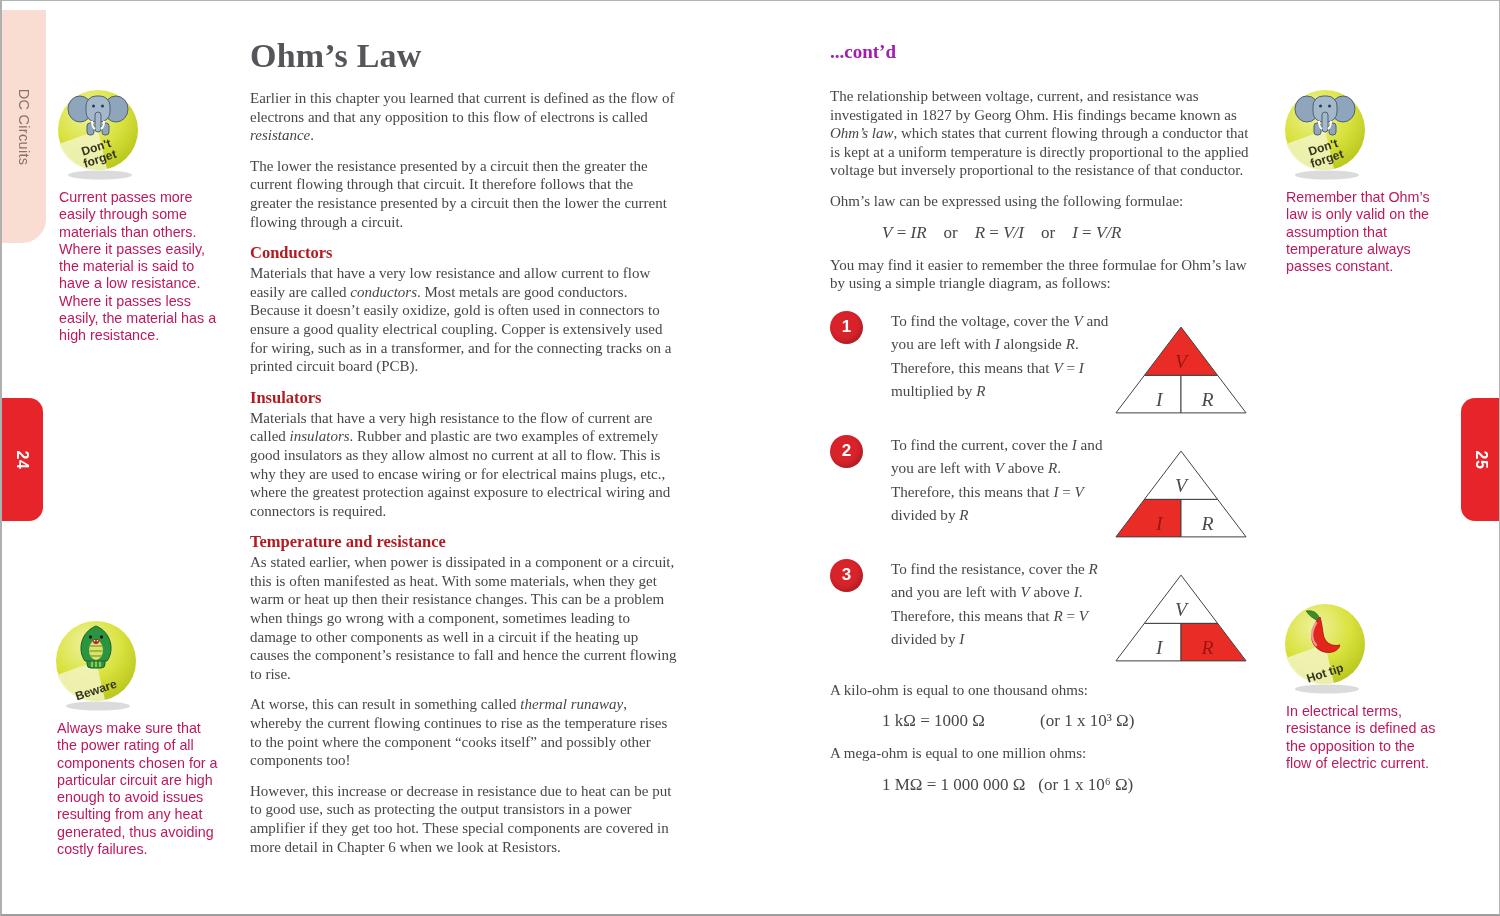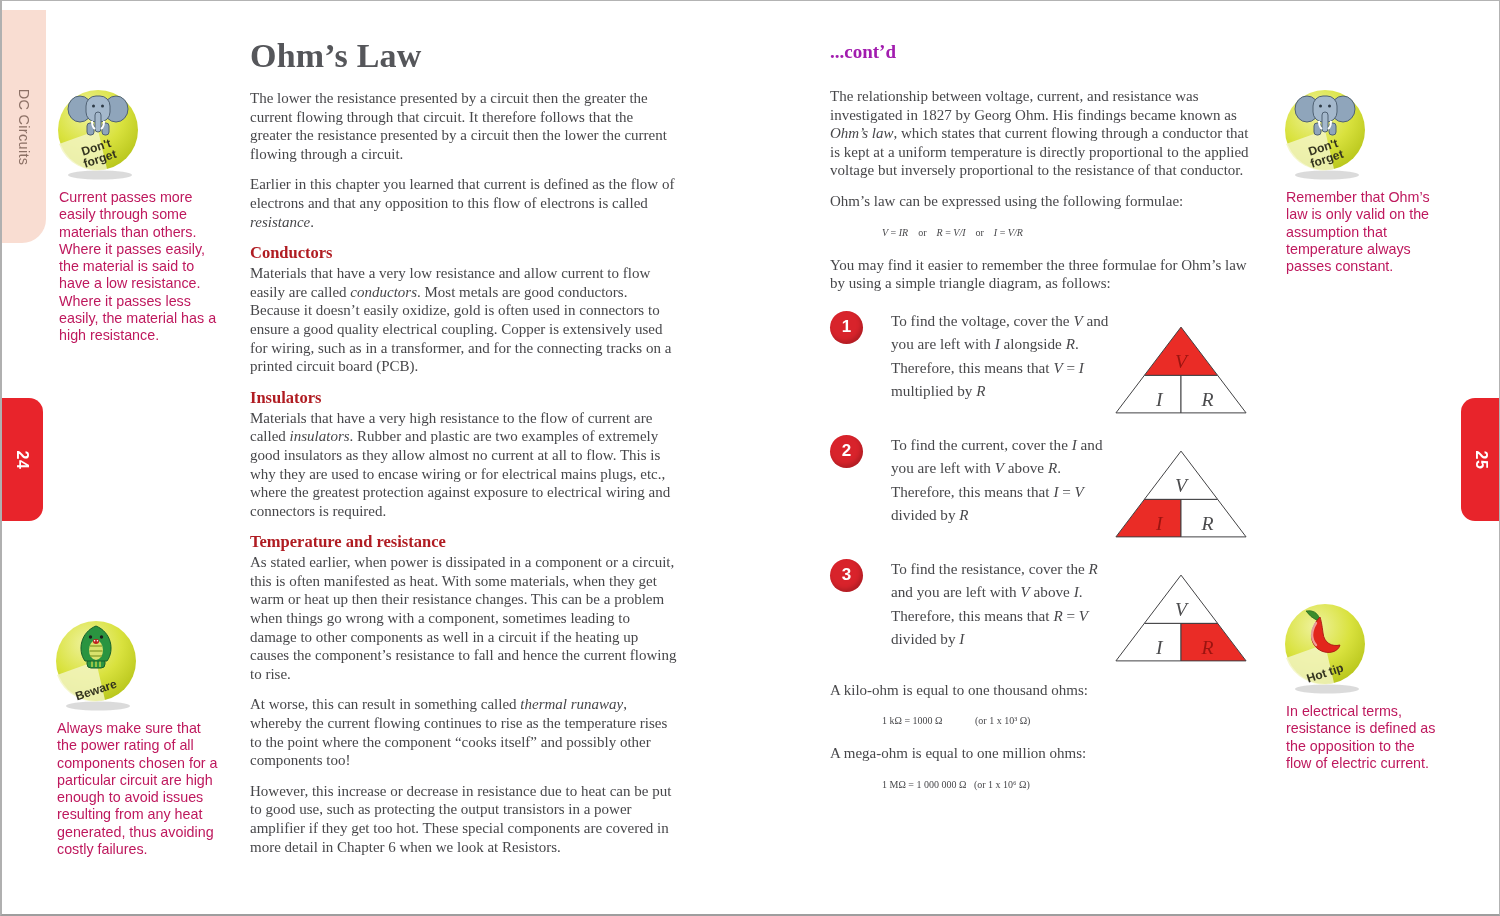--- a/index.html
+++ b/index.html
@@ -41,21 +41,21 @@
     margin:8px 0 0;font:14.3px/17.3px "Liberation Sans",sans-serif;color:#be185d;
   }
   
   .col{position:absolute;top:36px;}
   .col.left{left:248px;width:428px;}
   .col.right{left:828px;width:420px;}
   .page-title{margin:0 0 14px;font-size:34px;font-weight:bold;color:#55565a;letter-spacing:.2px;}
   .contd{margin:4px 0 24px;font-size:19px;font-weight:bold;color:#a21caf;}
   .para{margin:0 0 12px;font-size:15px;line-height:18.6px;}
   .sec-h{margin:12px 0 2px;font-size:16.5px;line-height:19px;font-weight:bold;color:#b01c22;}
-  .formula{margin:2px 0 14px;padding-left:52px;font-size:10px;line-height:19px;}
+  .formula{margin:2px 0 14px;padding-left:52px;font-size:17px;line-height:19px;}
   
   .step{display:flex;align-items:flex-start;margin:0 0 16px;}
   .step-num{
     flex:0 0 33px;width:33px;height:33px;margin-top:2px;border-radius:50%;
     background:#d8232b;color:#fff;display:flex;align-items:center;justify-content:center;
     font:bold 17px "Liberation Sans",sans-serif;
     box-shadow:inset -2px -3px 4px rgba(0,0,0,.18);
   }
   .step-text{width:218px;margin-left:28px;font-size:15.2px;line-height:23.5px;}
   .step-tri{margin-left:auto;margin-top:14px;}
@@ -135,22 +135,22 @@
           <circle cx="32.4" cy="16.7" r="0.8" fill="#ffffff"></circle>
         </g>
       </svg>
       <span class="badge-label">Beware</span>
     </div>
     <p class="note-text">Always make sure that the power rating of all components chosen for a particular circuit are high enough to avoid issues resulting from any heat generated, thus avoiding costly failures.</p>
   </div>
 
   <main class="col left">
     <h1 class="page-title">Ohm’s Law</h1>
+    <p class="para">Earlier in this chapter you learned that current is defined as the flow of electrons and that any opposition to this flow of electrons is called <em>resistance</em>.</p>
     <p class="para">The lower the resistance presented by a circuit then the greater the current flowing through that circuit. It therefore follows that the greater the resistance presented by a circuit then the lower the current flowing through a circuit.</p>
-    <p class="para">Earlier in this chapter you learned that current is defined as the flow of electrons and that any opposition to this flow of electrons is called <em>resistance</em>.</p>
 
     <h3 class="sec-h">Conductors</h3>
     <p class="para">Materials that have a very low resistance and allow current to flow easily are called <em>conductors</em>. Most metals are good conductors. Because it doesn’t easily oxidize, gold is often used in connectors to ensure a good quality electrical coupling. Copper is extensively used for wiring, such as in a transformer, and for the connecting tracks on a printed circuit board (PCB).</p>
 
     <h3 class="sec-h">Insulators</h3>
     <p class="para">Materials that have a very high resistance to the flow of current are called <em>insulators</em>. Rubber and plastic are two examples of extremely good insulators as they allow almost no current at all to flow. This is why they are used to encase wiring or for electrical mains plugs, etc., where the greatest protection against exposure to electrical wiring and connectors is required.</p>
 
     <h3 class="sec-h">Temperature and resistance</h3>
     <p class="para">As stated earlier, when power is dissipated in a component or a circuit, this is often manifested as heat. With some materials, when they get warm or heat up then their resistance changes. This can be a problem when things go wrong with a component, sometimes leading to damage to other components as well in a circuit if the heating up causes the component’s resistance to fall and hence the current flowing to rise.</p>
     <p class="para">At worse, this can result in something called <em>thermal runaway</em>, whereby the current flowing continues to rise as the temperature rises to the point where the component “cooks itself” and possibly other components too!</p>

